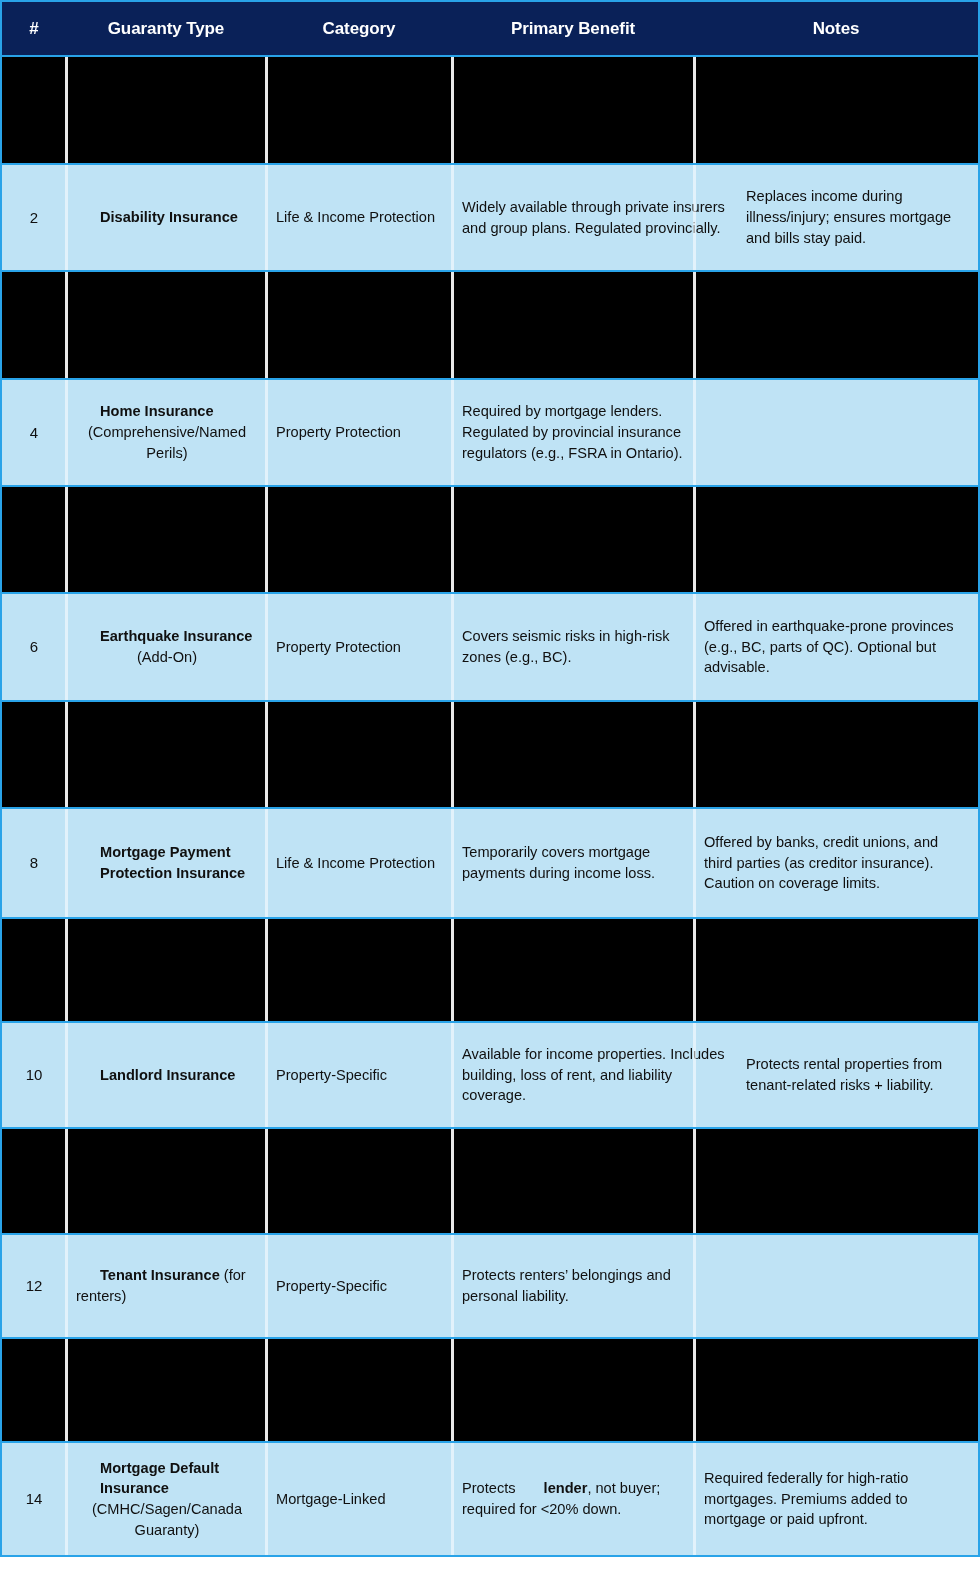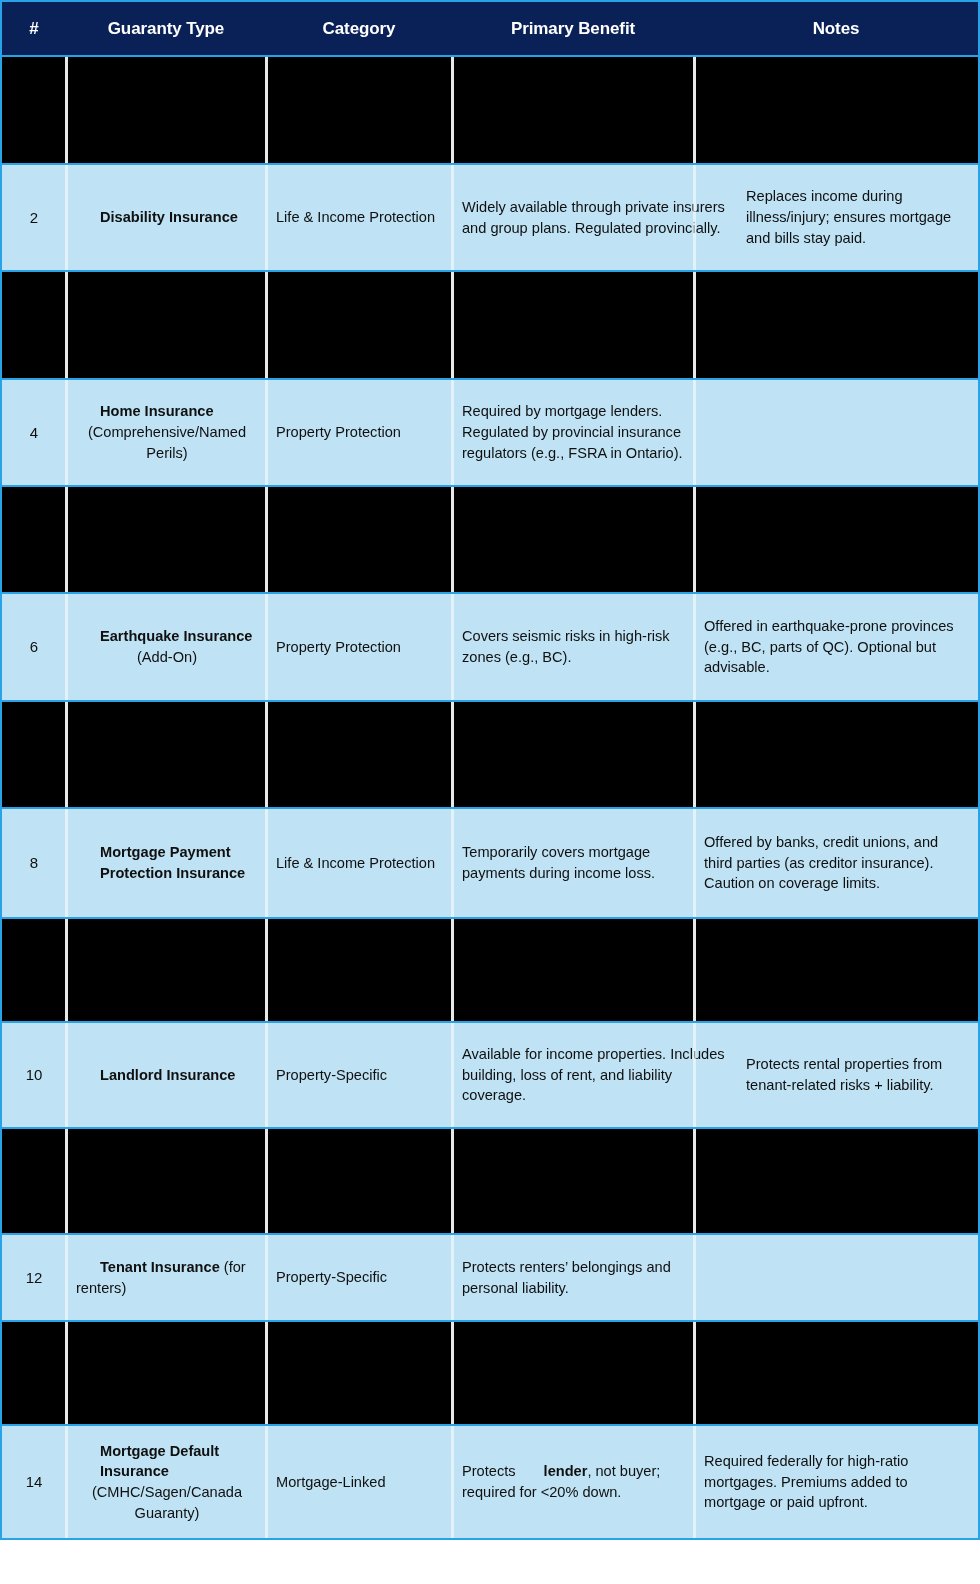--- a/index.html
+++ b/index.html
@@ -231,21 +231,21 @@
         <div class="cell num c0"></div>
         <div class="cell c1"></div>
         <div class="cell cat c2"></div>
         <div class="cell c3"></div>
         <div class="cell c4"></div>
         <div class="vsep s1"></div>
         <div class="vsep s2"></div>
         <div class="vsep s3"></div>
         <div class="vsep s4"></div>
       </div>
-      <div class="row visible" style="height: 87px;">
+      <div class="row visible" style="height: 104px;">
         <div class="cell num c0">12</div>
         <div class="cell c1">
           <span><b class="strong">Tenant Insurance</b> <span class="sub">(for renters)</span></span>
         </div>
         <div class="cell cat c2">Property-Specific</div>
         <div class="cell c3">Protects renters’ belongings and personal liability.</div>
         <div class="vsep s1"></div>
         <div class="vsep s2"></div>
         <div class="vsep s3"></div>
         <div class="vsep s4"></div>

